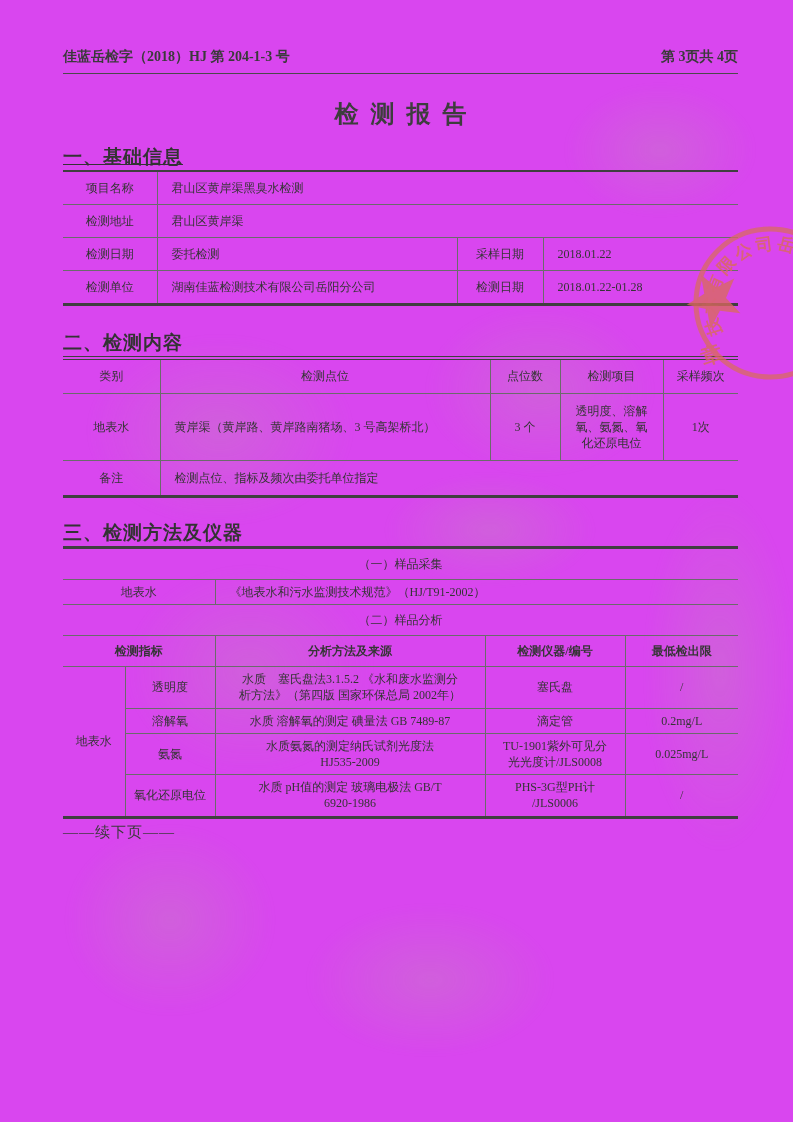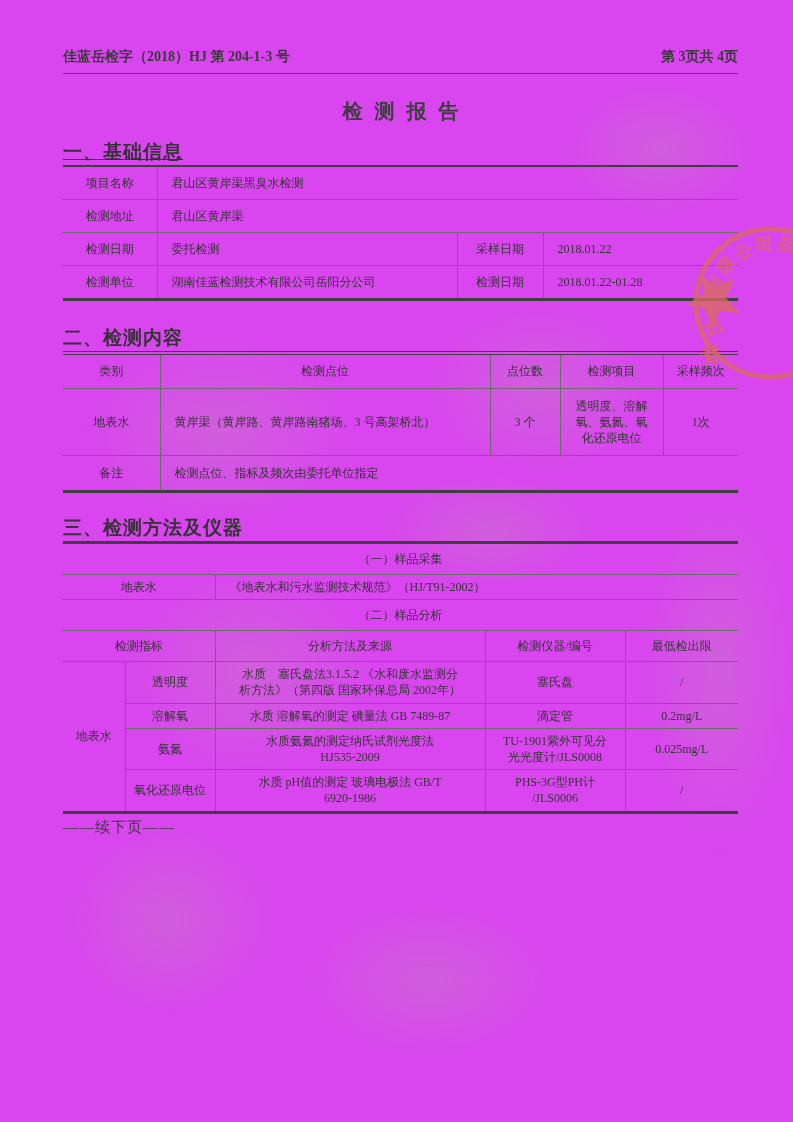--- a/index.html
+++ b/index.html
@@ -30,21 +30,21 @@
   
   .pg-header{
     display:flex;justify-content:space-between;align-items:flex-end;
     font-size:14px;font-weight:bold;color:#3a3a3a;
     padding-bottom:7px;
     border-bottom:1.5px solid #4a4a4a;
   }
   
   .title{
     text-align:center;
-    font-size:20px;font-weight:bold;color:#3d3d3d;
+    font-size:24px;font-weight:bold;color:#3d3d3d;
     letter-spacing:12px;
     margin:24px 0 0 12px;
   }
   
   .sec-h{
     font-size:19px;font-weight:bold;color:#333;
     margin:0;
     letter-spacing:1px;
   }
   .sec-h.s1{margin-top:14px;text-decoration:underline;}
@@ -71,21 +71,21 @@
   .l{text-align:left;padding-left:14px;}
   .ml{white-space:pre-line;}
   table.t1{border-top:2px solid #3f3f3f;border-bottom:3px solid #3f3f3f;}
   table.t2{border-top:4px double #3f3f3f;border-bottom:3px solid #3f3f3f;}
   table.t3{border-top:3px solid #3f3f3f;border-bottom:3px solid #3f3f3f;}
   .t1 td{height:24px;}
   .t2 .hrow td{height:25px;text-align:center;}
   .t2 .drow td{height:58px;}
   .t2 .nrow td{height:26px;}
   .t3 .band td{height:22px;}
-  .t3 .hrow td{height:22px;}
+  .t3 .hrow td{height:22px;font-weight:bold;}
   
   .pg-footer{
     font-size:15px;color:#3a3a3a;
     margin-top:4px;
     letter-spacing:1px;
   }
   
   .stamp{
     position:absolute;
     left:672px;top:212px;

